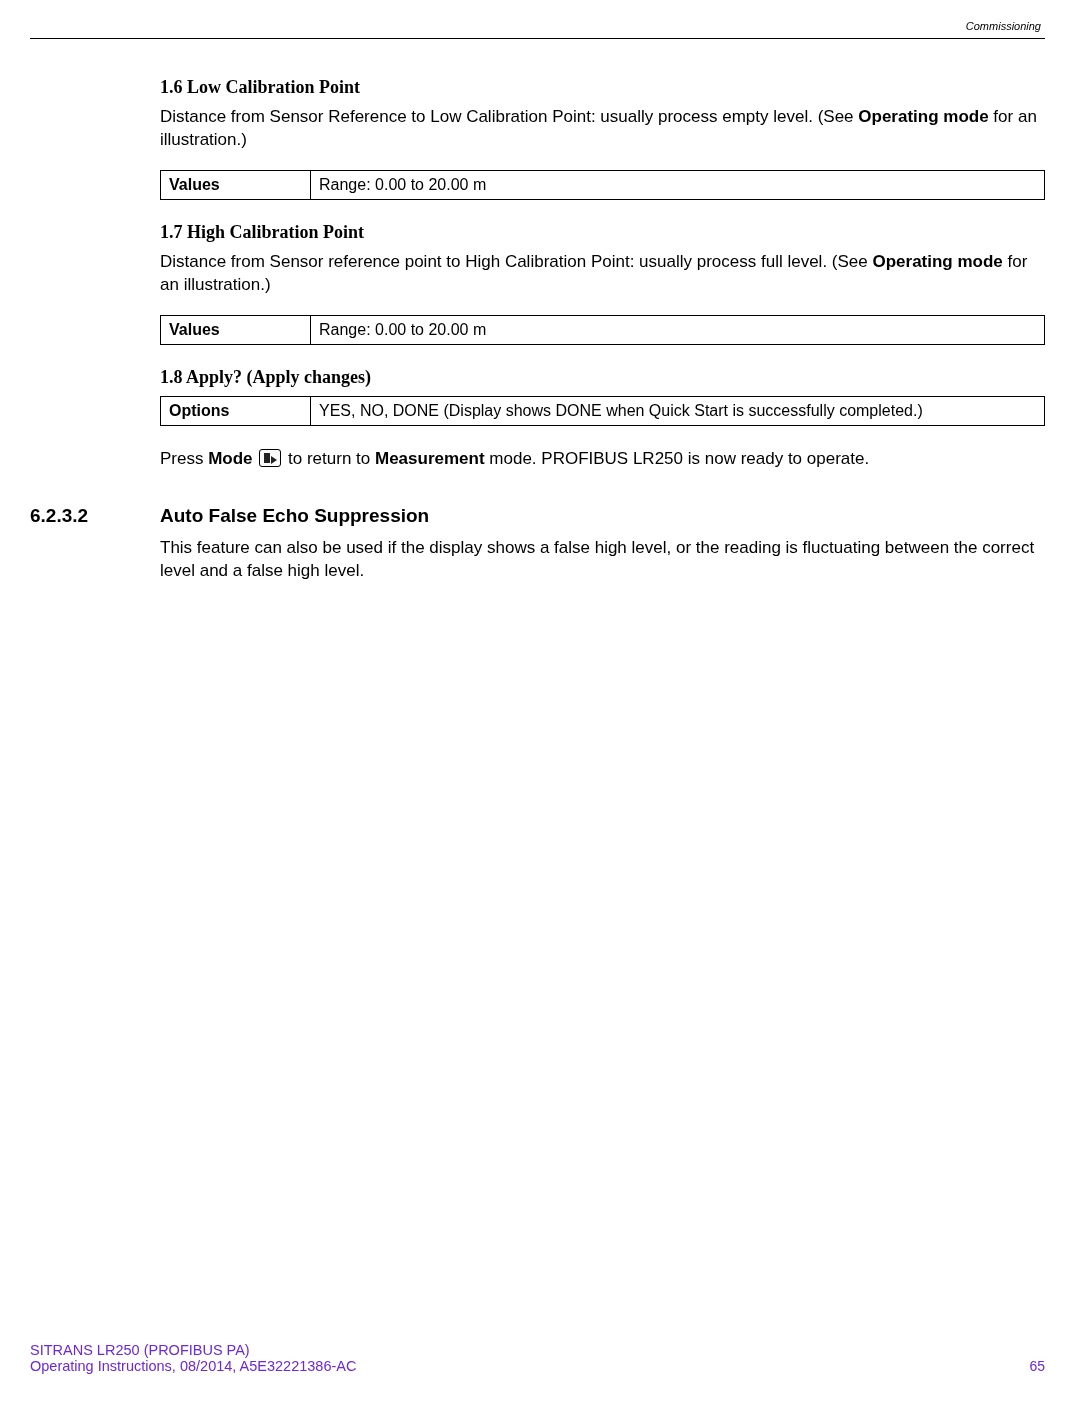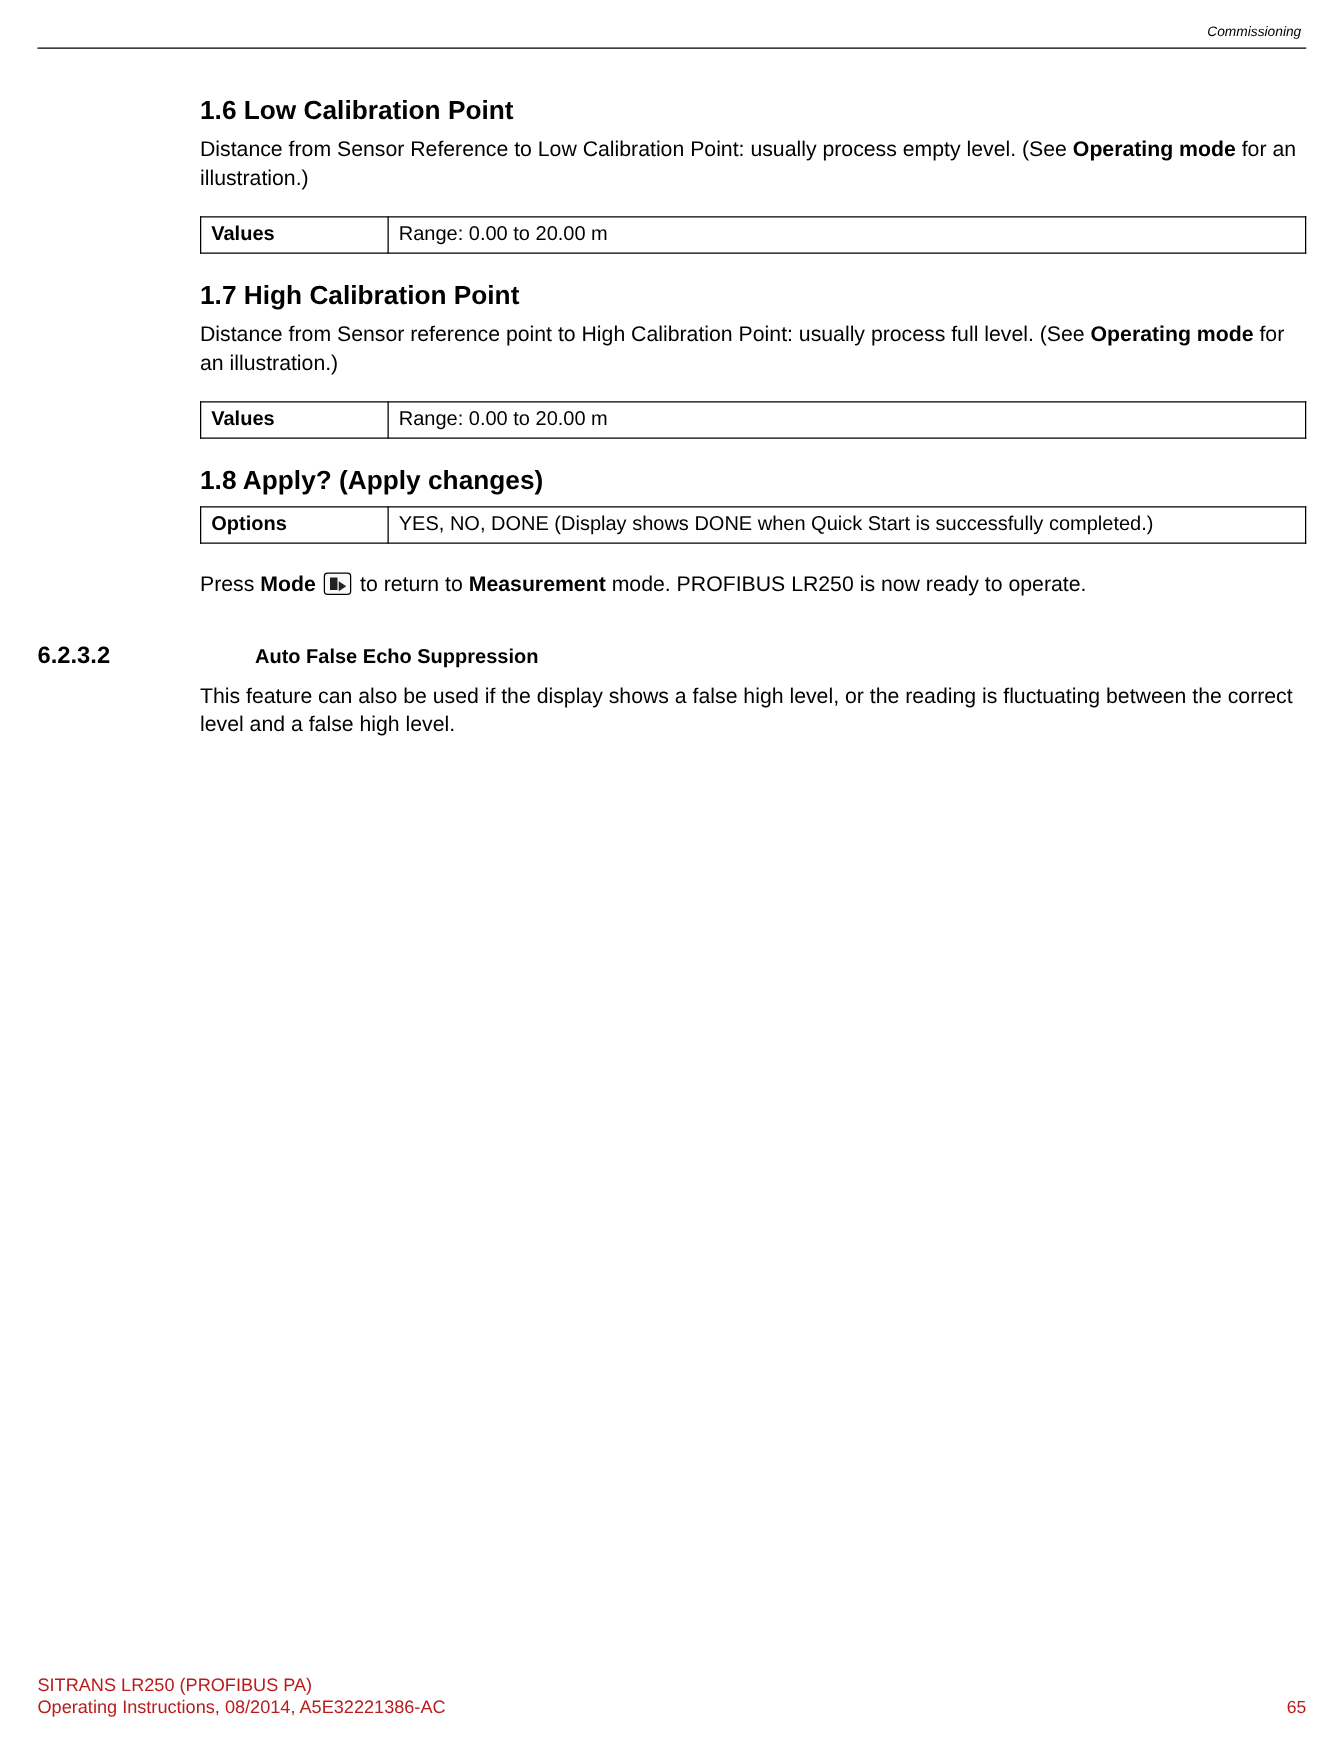--- a/index.html
+++ b/index.html
@@ -20,21 +20,22 @@
       border-bottom: 1.5px solid #000;
       padding-bottom: 4px;
       padding-right: 4px;
       margin-bottom: 38px;
     }
     .header-line1 { margin-bottom: 2px; }
     .content { padding-left: 130px; padding-right: 0; }
     .sec-title {
       font-weight: 700;
       margin-bottom: 8px;
-      font-size: 21px;
+      font-size: 18px;
+      font-family: Liberation Serif, serif;
     }
     .para {
       font-size: 17px;
       line-height: 1.35;
       margin-bottom: 18px;
     }
     .b { font-weight: 700; }
     table.valtbl {
       width: 100%;
       border-collapse: collapse;
@@ -85,30 +86,29 @@
     }
     .subsection-num {
       font-weight: 700;
       font-size: 19px;
       width: 130px;
       padding-left: 0;
       margin-left: -130px;
     }
     .subsection-title {
       font-weight: 700;
-      font-size: 16px;
-      margin-left: 44px;
+      font-size: 19px;
     }
     .footer {
       position: absolute;
       bottom: 30px;
       left: 30px;
       right: 30px;
       font-size: 14.5px;
-      color: #b91c1c;
+      color: #6d28d9;
     }
     .footer-line { display: flex; justify-content: space-between; align-items: baseline; }
     .page-num { font-size: 14px; text-align: right; }
   </style>
 </head>
 <body>
 
 <div class="header-block">
   <div class="header-line1">Commissioning</div>
 </div>

